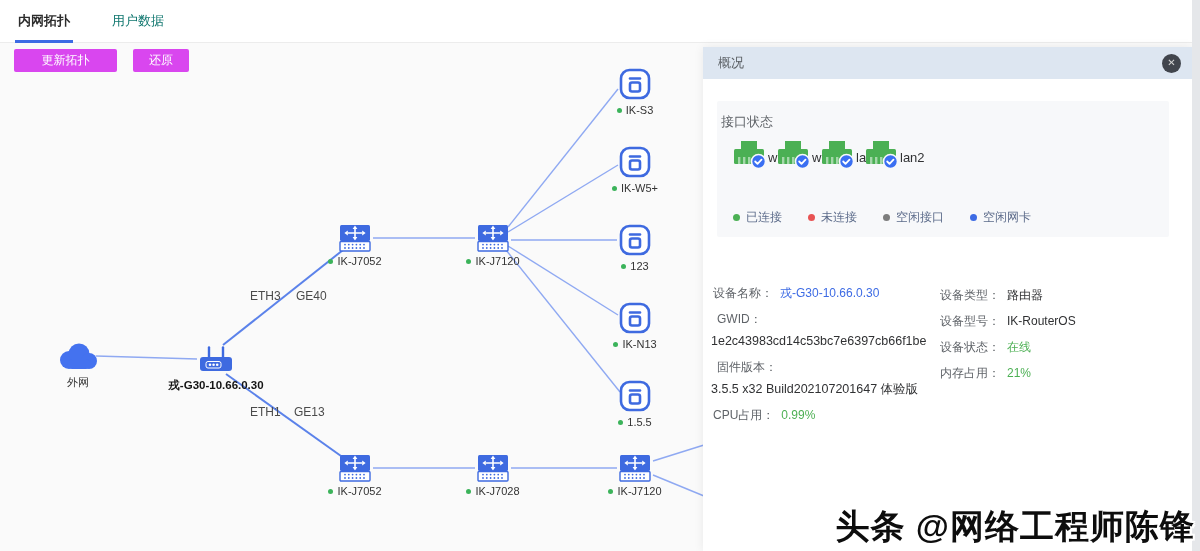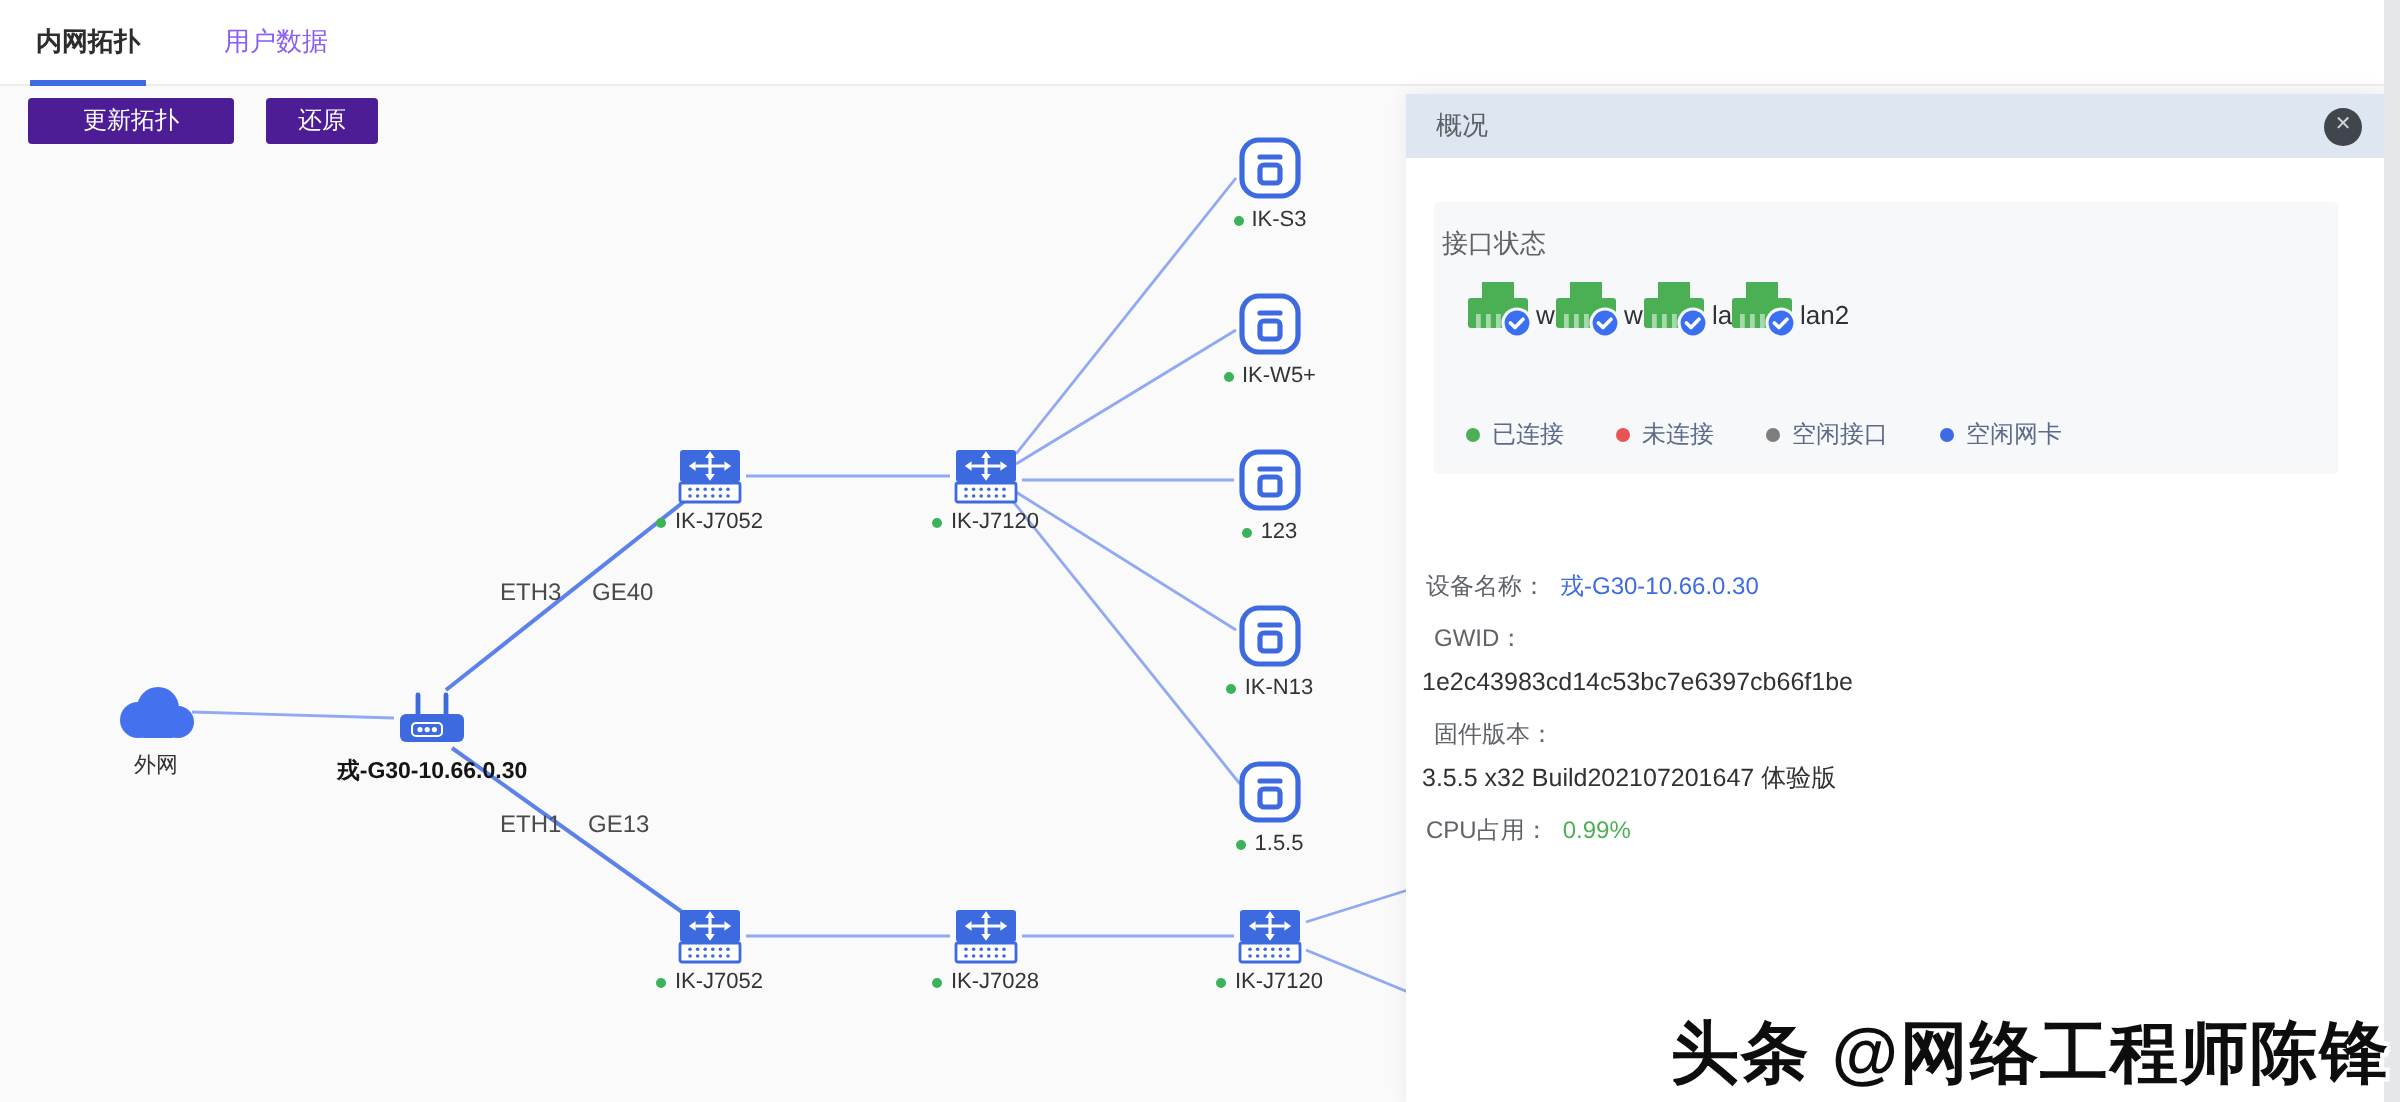--- a/index.html
+++ b/index.html
@@ -2,29 +2,29 @@
 <html><head>
 <meta charset="utf-8">
 <style>
   html,body{margin:0;padding:0;background:#fff;}
   .app{position:relative;width:1200px;height:551px;overflow:hidden;background:#fff;
        font-family:"Liberation Sans","DejaVu Sans",sans-serif;}
   
   .tabbar{position:absolute;top:0;left:0;right:8px;height:42px;background:#fff;
           border-bottom:1px solid #ececec;display:flex;
           padding-left:18px;gap:42px;z-index:4;}
-  .tab{font-size:13px;color:#8b5cf6;height:100%;display:flex;align-items:center;
+  .tab{font-size:13px;color:#0f766e;height:100%;display:flex;align-items:center;
        position:relative;cursor:pointer;}
   .tab.active{color:#2d2d2d;font-weight:700;}
   .tab.active::after{content:"";position:absolute;left:-3px;right:-3px;bottom:-1px;
        height:3px;background:#3d6be4;}
   
   .canvas{position:absolute;top:43px;left:0;width:1192px;bottom:0;background:#fafafa;z-index:0;}
   #edge-svg{position:absolute;top:0;left:0;width:1200px;height:551px;z-index:1;pointer-events:none;}
-  .btn{background:#4c1d95;color:#fff;border:none;border-radius:2px;font-size:12px;
+  .btn{background:#d946ef;color:#fff;border:none;border-radius:2px;font-size:12px;
        height:23px;cursor:pointer;z-index:3;font-family:inherit;}
   .btn-update{position:absolute;top:49px;left:14px;width:103px;}
   .btn-restore{position:absolute;top:49px;left:133px;width:56px;}
   .node{position:absolute;z-index:2;width:120px;display:flex;flex-direction:column;
         align-items:center;cursor:pointer;}
   .node-label{display:flex;align-items:center;gap:4px;font-size:11px;color:#333;margin-top:3px;}
   .node-label.bold{font-weight:700;color:#141414;font-size:11.5px;}
   .ndot{width:5px;height:5px;border-radius:50%;background:#3bb35a;flex:none;}
   .edge-label{position:absolute;z-index:2;font-size:12px;color:#4a4a4a;}
   
@@ -462,18 +462,36 @@
         </div>
         <div class="info-stacked">
           <span class="lbl">固件版本：</span>
           <span class="val">3.5.5 x32 Build202107201647 体验版</span>
         </div>
         <div class="info-row">
           <span class="lbl">CPU占用：</span>
           <span class="val success">0.99%</span>
         </div>
       </div>
+    <div class="info-col info-right" id="info-right">
+        <div class="info-row">
+          <span class="lbl">设备类型：</span>
+          <span class="val">路由器</span>
+        </div>
+        <div class="info-row">
+          <span class="lbl">设备型号：</span>
+          <span class="val">IK-RouterOS</span>
+        </div>
+        <div class="info-row">
+          <span class="lbl">设备状态：</span>
+          <span class="val success">在线</span>
+        </div>
+        <div class="info-row">
+          <span class="lbl">内存占用：</span>
+          <span class="val success">21%</span>
+        </div>
+      </div>
   </aside>
 
   <div class="watermark">头条 @网络工程师陈锋</div>
 
   <div class="scroll-strip"></div>
 </div>
 
 </body></html>

